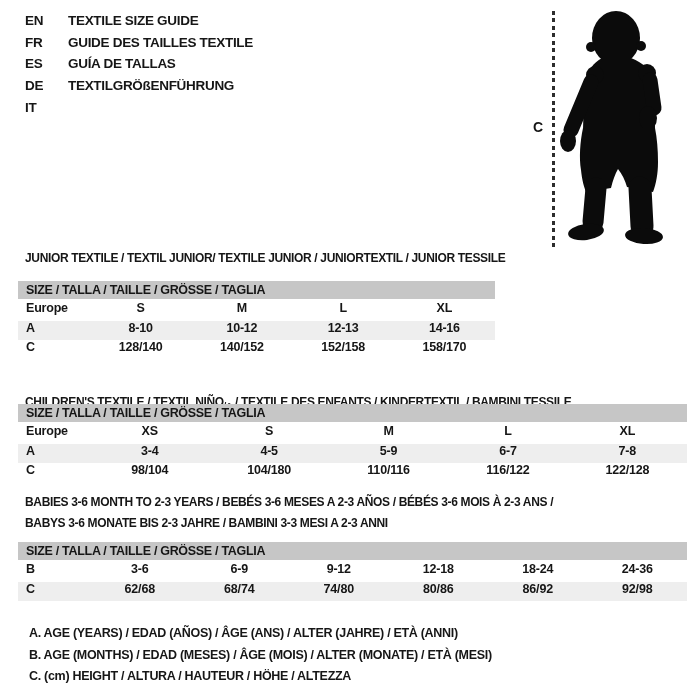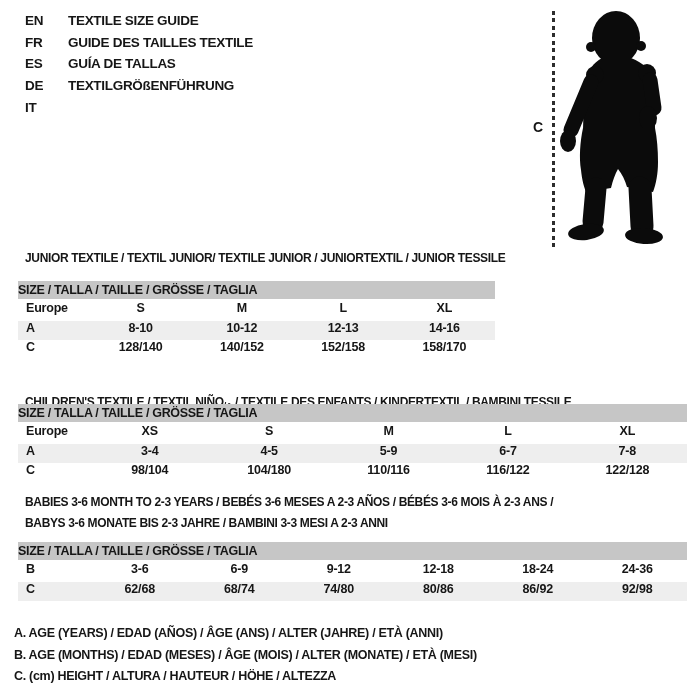--- a/index.html
+++ b/index.html
@@ -31,29 +31,29 @@
   .silhouette { position: absolute; left: 555px; top: 0px; width: 145px; height: 260px; }
 
   
   .section-heading { position: absolute; left: 25px; font-size: 12px; letter-spacing: -0.35px; white-space: nowrap; line-height: 15px; }
   .heading-sub { font-size: 9px; vertical-align: -3px; }
 
   
   .size-table { position: absolute; left: 18px; font-size: 12.5px; }
   .size-bar {
     height: 18px; background: #c6c6c6; display: flex; align-items: center;
-    margin-bottom: 2px; letter-spacing: -0.3px; text-align: right;
+    padding-left: 8px; margin-bottom: 2px; letter-spacing: -0.3px; text-align: right;
   }
   .trow { display: flex; height: 19.5px; align-items: flex-start; }
   .trow.striped { background: #eeeeee; }
   .trow .lbl { width: 72px; padding-left: 8px; }
   .trow .cell { flex: 1; text-align: center; }
 
   
-  .footnotes { position: absolute; left: 14px; top: 626px; }
+  .footnotes { position: absolute; left: 29px; top: 626px; }
   .footnote { height: 21.7px; font-size: 12.5px; letter-spacing: -0.3px; white-space: nowrap; }
 </style>
 </head>
 <body>
 
 <div class="page">
 
   <div class="lang-block">
     <div class="lang-row">
       <span class="lang-code">EN</span>

